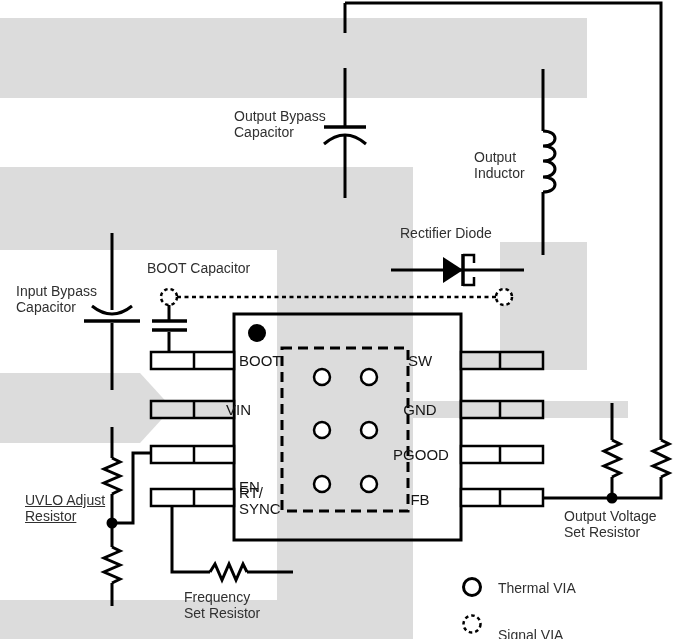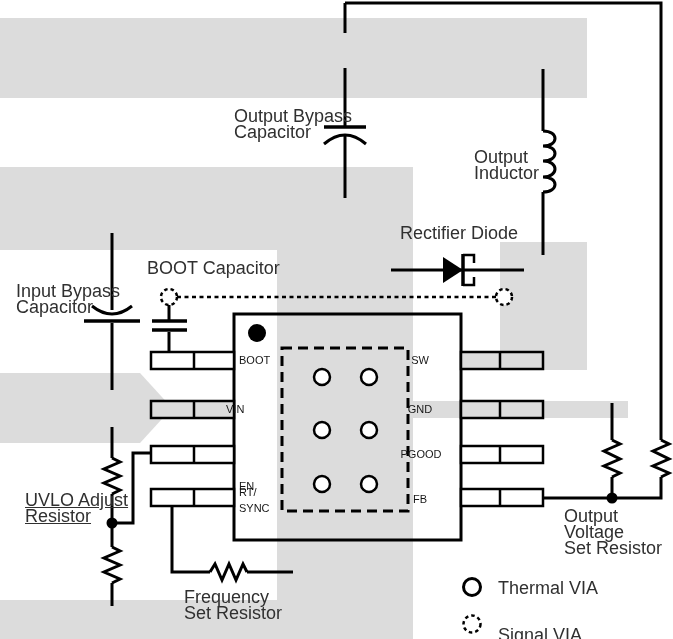--- a/index.html
+++ b/index.html
@@ -6,28 +6,28 @@
   #stage{
     position:relative;
     width:673px;height:639px;
     background:#ffffff;
     font-family:"Liberation Sans", sans-serif;
     overflow:hidden;
   }
   #diagram-svg{position:absolute;left:0;top:0;}
   .label{
     position:absolute;
-    font-size:18px;
+    font-size:14px;
     line-height:16px;
     color:#303030;
     white-space:pre-line;
   }
   .pin-label{
     position:absolute;
-    font-size:11px;
+    font-size:15px;
     line-height:15.5px;
     color:#161616;
     white-space:pre-line;
   }
   .pin-label.right{text-align:center;}
 </style>
 </head>
 <body>
 
 <div id="stage">

